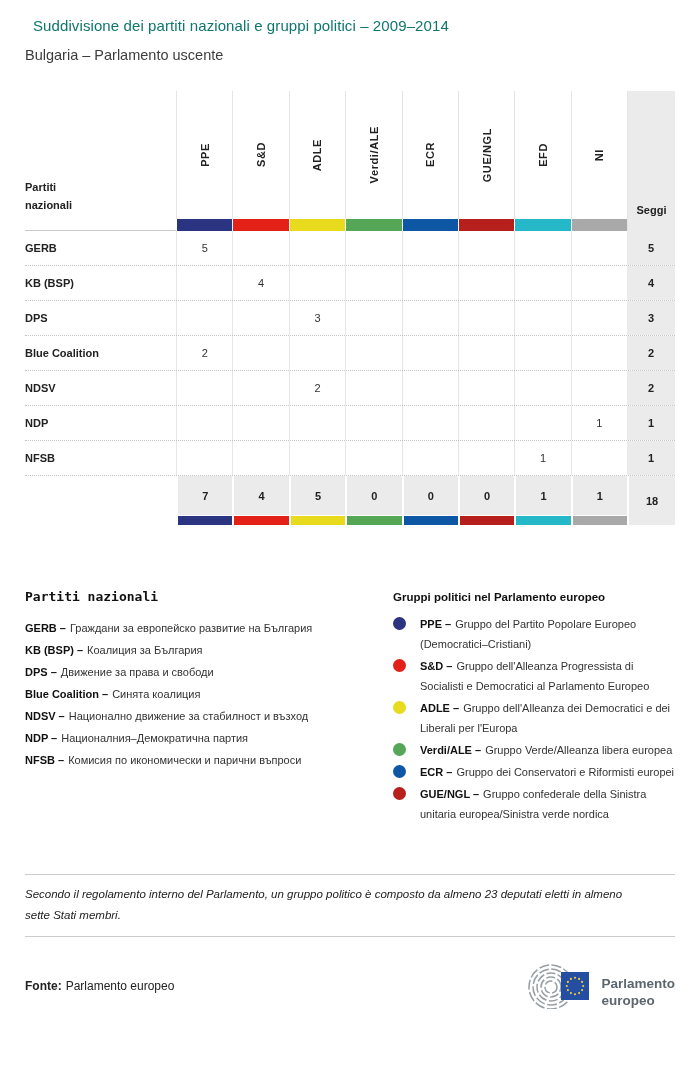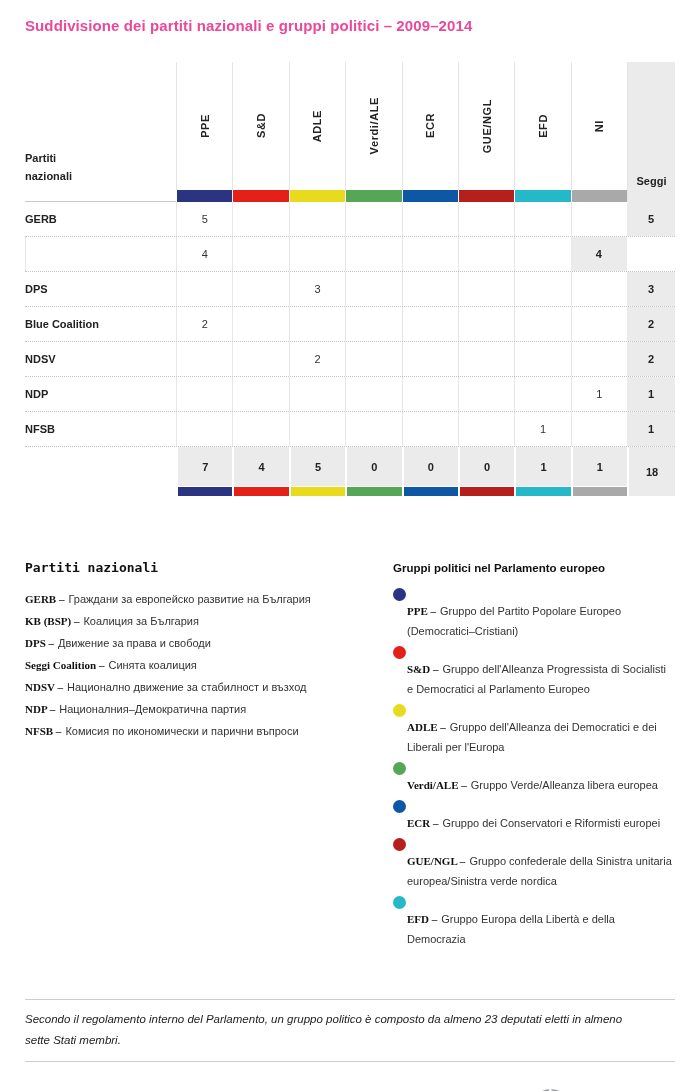--- a/index.html
+++ b/index.html
@@ -5,21 +5,21 @@
   * { box-sizing: border-box; margin: 0; padding: 0; }
   html, body { background: #ffffff; }
   body {
     width: 700px; height: 1091px;
     font-family: "Liberation Sans", sans-serif;
     color: #1a1a1a;
     overflow: hidden;
   }
   .page { padding: 0 25px; width: 700px; }
 
-  .title { font-size: 15px; font-weight: 700; color: #ec4899; margin-top: 17px; letter-spacing: .1px; }
+  .title { font-size: 15px; font-weight: 400; color: #0f766e; margin-top: 17px; letter-spacing: .1px; margin-left: 8px; }
   .subtitle { font-size: 14.5px; font-weight: 400; color: #3d3d3d; margin-top: 13px; }
 
   
   .table { margin-top: 28px; width: 650px; font-size: 11px; }
   .grid10 { display: grid; grid-template-columns: 151px repeat(8, 1fr) 48px; }
 
   .thead { grid-template-rows: 128px 12px; }
   .th-label {
     grid-column: 1; grid-row: 1 / 3;
     border-bottom: 1px solid #c9c9c9;
@@ -50,25 +50,25 @@
   .tt-seats { grid-column: 10; grid-row: 1 / 3; background: #ebebeb; border-left: 2px solid #fff; display: flex; align-items: center; justify-content: center; font-weight: 700; color: #222; }
 
   
   .legends { display: flex; margin-top: 64px; }
   .legend-left { width: 368px; }
   .legend-left h3 {
     font-family: "DejaVu Sans Mono", monospace;
     font-size: 13px; font-weight: 700; color: #111; margin-bottom: 13px;
   }
   .lparty { font-size: 11px; line-height: 22px; color: #333; }
-  .lparty b, .gtext b { color: #111; margin-right: 4px; font-family: Liberation Serif, serif; }
+  .lparty b, .gtext b { color: #111; margin-right: 4px; }
 
   .legend-right { width: 282px; }
   .legend-right h3 { font-size: 11.5px; font-weight: 700; color: #111; margin: 2px 0 11px; }
-  .gentry { display: flex; font-size: 11px; line-height: 20px; margin-bottom: 2px; flex-direction: column; }
+  .gentry { display: flex; font-size: 11px; line-height: 20px; margin-bottom: 2px; }
   .dot { width: 13px; height: 13px; border-radius: 50%; margin: 3px 0 0; flex: none; }
   .gtext { margin-left: 14px; color: #333; }
 
   
   .rule { border: none; border-top: 1px solid #cccccc; height: 0; }
   .rule-1 { margin-top: 48px; }
   .note { font-size: 11.5px; line-height: 21px; color: #222; margin: 9px 0 10px; }
   .note span { display: block; font-style: italic; }
   .rule-2 { margin-top: 0; }
   .source-row { display: flex; justify-content: space-between; align-items: center; margin-top: 26px; }
@@ -77,20 +77,21 @@
   .logo { display: flex; align-items: flex-end; }
   .logo-text { font-size: 13.5px; font-weight: 700; color: #5c666e; line-height: 17px; margin-left: 9px; }
   .logo-text span { display: block; }
 </style>
 </head>
 <body>
 
 <div class="page">
 
   <div class="title">Suddivisione dei partiti nazionali e gruppi politici – 2009–2014</div>
+  <div class="subtitle">Bulgaria – Parlamento uscente</div>
 
   <div class="table">
 
     <div class="grid10 thead">
       <div class="th-label">
         <span>Partiti</span>
         <span>nazionali</span>
       </div>
       <div id="group-header-cells" style="display:contents"><div class="th-group">
             <span class="rot">PPE</span>
@@ -120,20 +121,21 @@
           <div class="td-val"></div>
           <div class="td-val"></div>
           <div class="td-val"></div>
           <div class="td-val"></div>
           <div class="td-val"></div>
           <div class="td-val"></div>
           <div class="td-val"></div>
           <div class="td-seats">5</div>
         </div>
         <div class="grid10 trow">
+          <div class="td-party">KB (BSP)</div>
           <div class="td-val"></div>
           <div class="td-val">4</div>
           <div class="td-val"></div>
           <div class="td-val"></div>
           <div class="td-val"></div>
           <div class="td-val"></div>
           <div class="td-val"></div>
           <div class="td-val"></div>
           <div class="td-seats">4</div>
         </div>
@@ -209,21 +211,21 @@
   </div>
 
   <div class="legends">
 
     <div class="legend-left">
       <h3>Partiti nazionali</h3>
       <div id="party-legend-items">
           <div class="lparty"><b>GERB –</b><span>Граждани за европейско развитие на България</span></div>
           <div class="lparty"><b>KB (BSP) –</b><span>Коалиция за България</span></div>
           <div class="lparty"><b>DPS –</b><span>Движение за права и свободи</span></div>
-          <div class="lparty"><b>Seggi Coalition –</b><span>Синята коалиция</span></div>
+          <div class="lparty"><b>Blue Coalition –</b><span>Синята коалиция</span></div>
           <div class="lparty"><b>NDSV –</b><span>Национално движение за стабилност и възход</span></div>
           <div class="lparty"><b>NDP –</b><span>Националния–Демократична партия</span></div>
           <div class="lparty"><b>NFSB –</b><span>Комисия по икономически и парични въпроси</span></div>
         </div>
     </div>
 
     <div class="legend-right">
       <h3>Gruppi politici nel Parlamento europeo</h3>
       <div id="group-legend-items">
           <div class="gentry">
@@ -242,24 +244,20 @@
             <div class="dot" style="background: rgb(85, 166, 87);"></div>
             <div class="gtext"><b>Verdi/ALE –</b><span>Gruppo Verde/Alleanza libera europea</span></div>
           </div>
           <div class="gentry">
             <div class="dot" style="background: rgb(13, 87, 165);"></div>
             <div class="gtext"><b>ECR –</b><span>Gruppo dei Conservatori e Riformisti europei</span></div>
           </div>
           <div class="gentry">
             <div class="dot" style="background: rgb(183, 31, 29);"></div>
             <div class="gtext"><b>GUE/NGL –</b><span>Gruppo confederale della Sinistra unitaria europea/Sinistra verde nordica</span></div>
-          </div>
-          <div class="gentry">
-            <div class="dot" style="background: rgb(37, 184, 200);"></div>
-            <div class="gtext"><b>EFD –</b><span>Gruppo Europa della Libertà e della Democrazia</span></div>
           </div>
         </div>
     </div>
 
   </div>
 
   <hr class="rule rule-1">
 
   <div class="note">
     <span>Secondo il regolamento interno del Parlamento, un gruppo politico è composto da almeno 23 deputati eletti in almeno</span>

